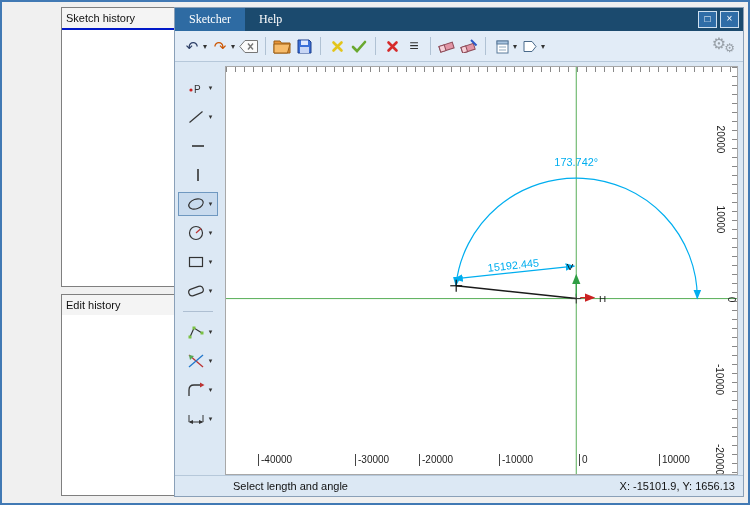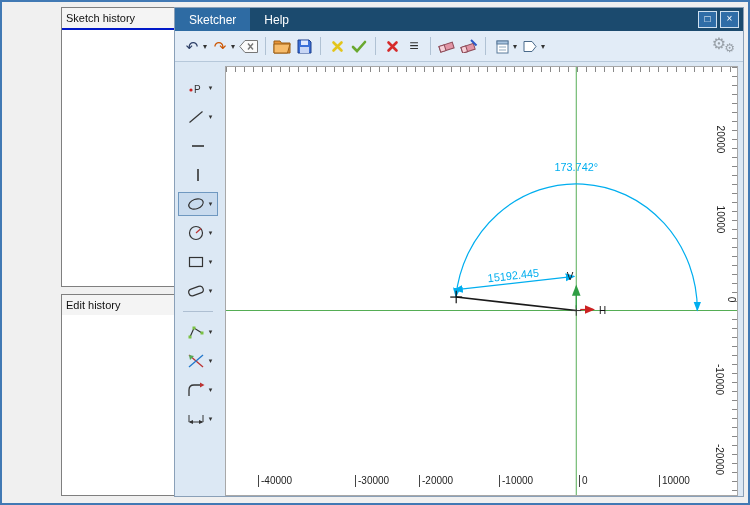--- a/index.html
+++ b/index.html
@@ -11,21 +11,21 @@
   .edit-element{top:292px;height:202px;}
   .panel-title{height:20px;background:#f4f4f4;border-bottom:1px solid #9f9f9f;display:flex;align-items:center;padding:0 4px;font-size:11px;color:#111;}
   .panel-title-text{flex:1;}
   .pbtn{width:15px;text-align:center;font-size:10px;color:#333;cursor:default;}
   .panel-body{position:absolute;left:0;right:0;top:20px;bottom:0;background:#fff;}
   .sh-body{border-top:2px solid #0018c8;}
 
   
   .sketcher{position:absolute;left:172px;top:5px;width:570px;height:490px;background:#dce8f4;border:1px solid #8aa0b8;box-sizing:border-box;display:flex;flex-direction:column;}
   .titlebar{height:23px;background:#1b4a6e;display:flex;align-items:stretch;color:#fff;font-size:12px;flex:0 0 auto;}
-  .tab{padding:0 14px;display:flex;align-items:center;}
+  .tab{padding:0 14px;display:flex;align-items:center;font-family:Liberation Serif, serif;}
   .tab.active{background:#2e6ba3;}
   .win-btns{margin-left:auto;display:flex;align-items:center;gap:3px;padding-right:4px;}
   .wbtn{width:17px;height:15px;background:#2f6da7;border:1px solid #cfe0ef;color:#fff;font-size:10px;line-height:13px;text-align:center;}
 
   .toolbar{height:30px;background:#e2ecf7;border-bottom:1px solid #b6c8da;display:flex;align-items:center;gap:4px;padding:0 8px;flex:0 0 auto;}
   .tbtn{height:22px;min-width:18px;display:flex;align-items:center;justify-content:center;}
   .tglyph{font-size:15px;color:#333;line-height:1;}
   .undo-c{color:#2c3e66;}
   .redo-c{color:#cc5500;}
   .drop{font-size:8px;color:#333;margin-left:-2px;}
@@ -349,15 +349,19 @@
         <span class="xlab" style="left:433px">10000</span>
 
         <span class="ylab" style="top:67px">20000</span>
         <span class="ylab" style="top:147px">10000</span>
         <span class="ylab" style="top:227px">0</span>
         <span class="ylab" style="top:307px">-10000</span>
         <span class="ylab" style="top:387px">-20000</span>
       </div>
     </div>
 
+    <div class="statusbar">
+      <span>Select length and angle</span>
+      <span class="status-right">X: -15101.9, Y: 1656.13</span>
+    </div>
 
   </div>
 </div>
 
 </body></html>

